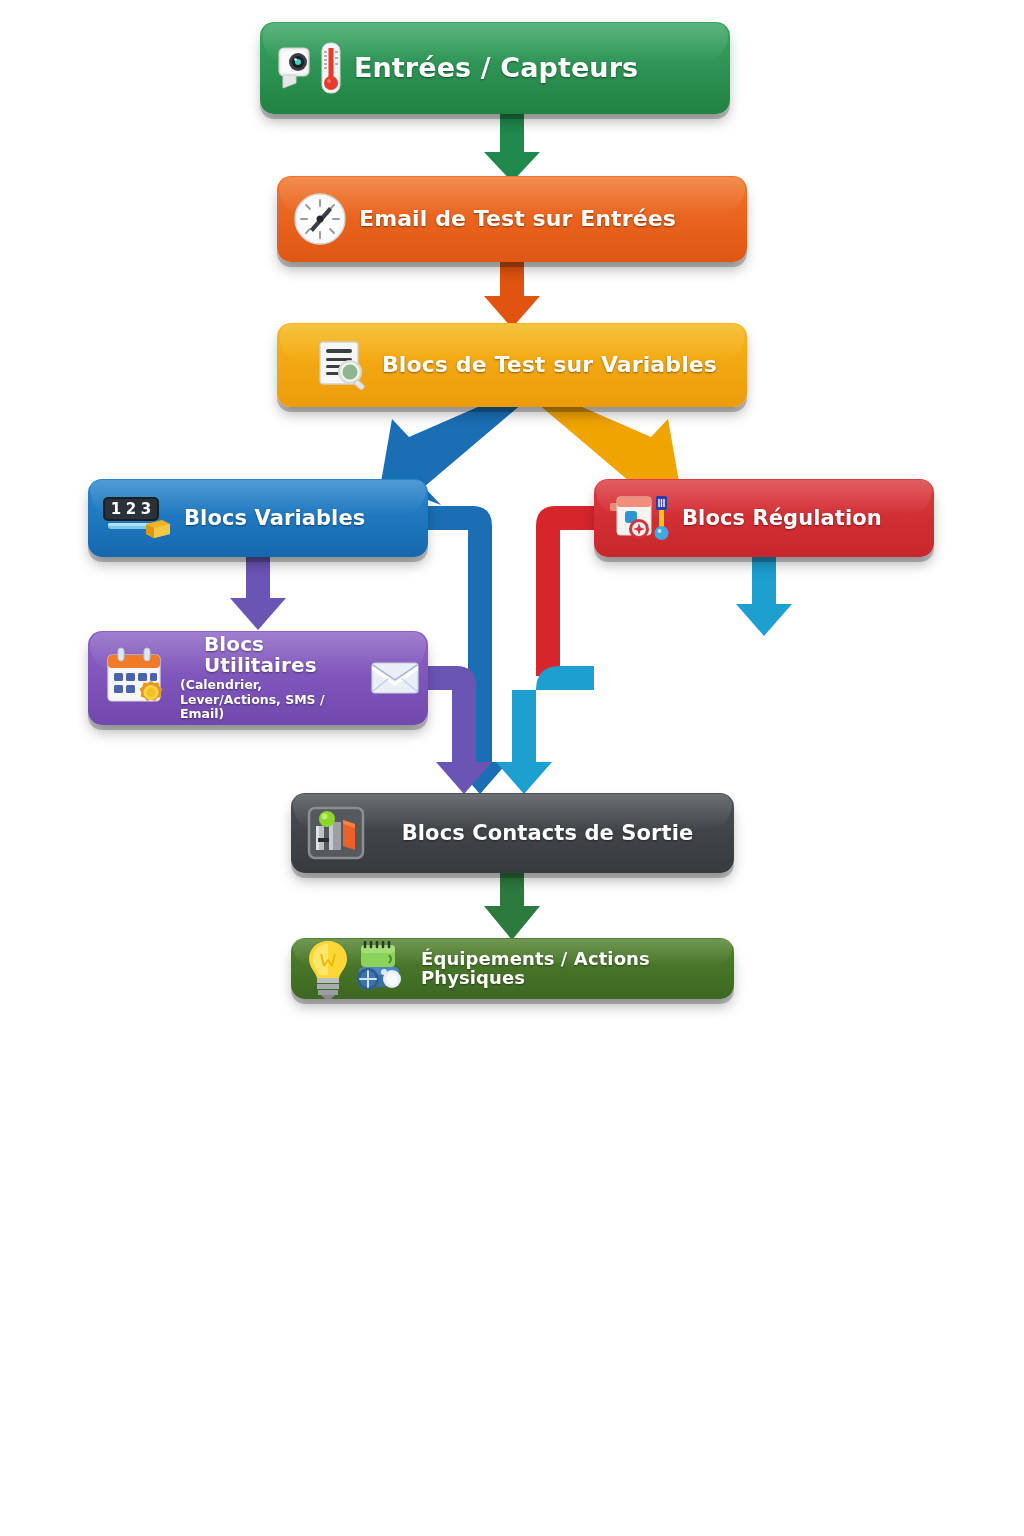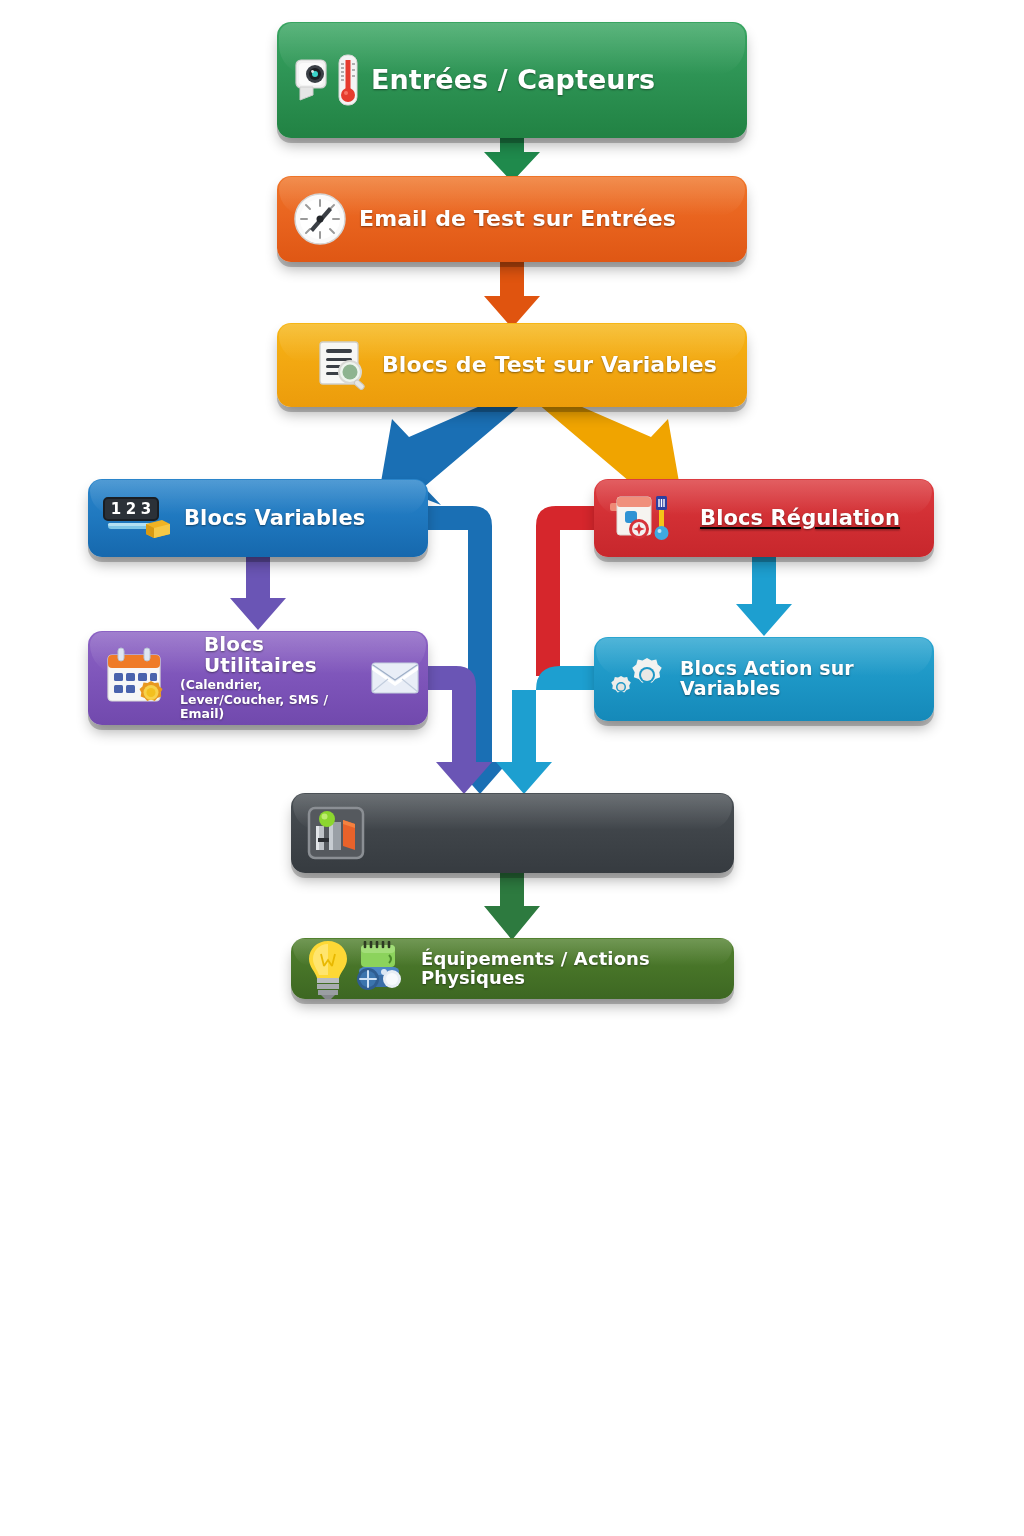--- a/index.html
+++ b/index.html
@@ -82,21 +82,21 @@
     font-weight: bold;
     font-size: 12.5px;
     line-height: 1.15;
     text-shadow: 0 1px 2px rgba(0,0,0,0.40);
     margin-top: 2px;
     max-width: 190px;
   }
 
   
   #n-entrees {
-    left: 277px; top: 22px; width: 470px; height: 116px;
+    left: 260px; top: 22px; width: 470px; height: 92px;
     background: linear-gradient(to bottom, #38a561 0%, #2e9455 45%, #218243 100%);
   }
   #n-entrees .node-title { font-size: 27px; }
 
   #n-test-entrees {
     left: 277px; top: 176px; width: 470px; height: 86px;
     background: linear-gradient(to bottom, #ef7529 0%, #e9641f 48%, #df5714 100%);
   }
   #n-test-entrees .node-title { font-size: 22px; }
 
@@ -111,21 +111,21 @@
     left: 88px; top: 479px; width: 340px; height: 78px;
     background: linear-gradient(to bottom, #2a85cb 0%, #1f78bf 50%, #1668ad 100%);
   }
   #n-compteur .node-title { font-size: 21px; }
 
   #n-regulation {
     left: 594px; top: 479px; width: 340px; height: 78px;
     background: linear-gradient(to bottom, #dc3b3f 0%, #d22f34 50%, #c7272c 100%);
   }
   #n-regulation .node-title { font-size: 21px; }
-  #n-regulation .node-text { align-items: center; text-decoration: underline; }
+  #n-regulation .node-text { align-items: flex-start; }
 
   #n-utilitaires {
     left: 88px; top: 631px; width: 340px; height: 94px;
     background: linear-gradient(to bottom, #8c63c4 0%, #7e55ba 50%, #7149ad 100%);
     padding-right: 8px;
   }
   #n-utilitaires .node-title { font-size: 20px; margin-left: 24px; }
 
   #n-action-variables {
     left: 594px; top: 637px; width: 340px; height: 84px;
@@ -390,67 +390,51 @@
         </g>
         <g transform="translate(37,36)">
           <path d="M12 0 l3.5 2 4 -0.6 1 4 3 2.6 -1.8 3.6 0.6 4 -3.9 1.3 -2.6 3.1 -3.8 -1.4 -3.8 1.4 -2.6 -3.1 -3.9 -1.3 0.6 -4 -1.8 -3.6 3 -2.6 1 -4 4 0.6 z" fill="#e8981f"></path>
           <circle cx="12" cy="11.5" r="7.5" fill="#f7d14a"></circle>
           <circle cx="12" cy="11.5" r="4.5" fill="#f3c01f"></circle>
         </g>
       </svg>
     </div>
     <div class="node-text">
       <div class="node-title">Blocs Utilitaires</div>
-      <div class="node-sub">(Calendrier, Lever/Coucher, SMS / Email)</div>
+      <div class="node-sub">(Calendrier, Lever/Actions, SMS / Email)</div>
     </div>
     <div class="node-icons" style="margin-right:0;margin-left:4px;">
       <svg class="ic" width="50" height="36" viewBox="0 0 50 36">
         <rect x="2" y="3" width="46" height="30" rx="3" fill="#e9eef7" stroke="#c3cede" stroke-width="1.2"></rect>
         <path d="M2 6 L25 22 L48 6 L48 10 L25 26 L2 10 Z" fill="#ffffff"></path>
         <path d="M3 5 L25 20 L47 5" fill="none" stroke="#9fb0c8" stroke-width="1.4"></path>
         <path d="M2 32 L18 19 M48 32 L32 19" stroke="#c3cede" stroke-width="1.2" fill="none"></path>
       </svg>
     </div>
   </div>
 
-  <div class="node" id="n-action-variables">
-    <div class="node-icons">
-      <svg class="ic" width="62" height="54" viewBox="0 0 62 54">
-        <g transform="translate(22,6)">
-          <path d="M17 0 l4.5 2.4 4.8 -0.8 1.4 4.8 4 3.4 -2.4 4.4 0.8 5 -4.8 1.7 -3.4 3.9 -4.9 -1.9 -4.9 1.9 -3.4 -3.9 -4.8 -1.7 0.8 -5 -2.4 -4.4 4 -3.4 1.4 -4.8 4.8 0.8 z" fill="#f2f2f0"></path>
-          <circle cx="17" cy="17" r="8" fill="#1d97c6"></circle>
-          <circle cx="17" cy="17" r="6" fill="#e9e9e6"></circle>
-        </g>
-        <g transform="translate(2,24)">
-          <path d="M11 0 l3 1.6 3.2 -0.5 0.9 3.2 2.7 2.2 -1.6 3 0.5 3.3 -3.2 1.1 -2.2 2.6 -3.3 -1.2 -3.3 1.2 -2.2 -2.6 -3.2 -1.1 0.5 -3.3 -1.6 -3 2.7 -2.2 0.9 -3.2 3.2 0.5 z" fill="#ededea"></path>
-          <circle cx="11" cy="11" r="5" fill="#1d97c6"></circle>
-          <circle cx="11" cy="11" r="3.5" fill="#e4e4e0"></circle>
-        </g>
-      </svg>
-    </div>
-    <div class="node-text">
-      <div class="node-title">Blocs Action sur Variables</div>
-    </div>
-  </div>
 
   <div class="node" id="n-contacts">
     <div class="node-icons">
       <svg class="ic" width="62" height="58" viewBox="0 0 62 58">
         <rect x="4" y="4" width="54" height="50" rx="6" fill="#55595e" stroke="#8b8f94" stroke-width="2.5"></rect>
         <rect x="11" y="22" width="8" height="24" fill="#bdc1c6"></rect>
         <rect x="11" y="22" width="3" height="24" fill="#e2e5e8"></rect>
         <rect x="13" y="34" width="14" height="4" fill="#2a2d31"></rect>
         <rect x="24" y="18" width="12" height="28" fill="#9aa0a6"></rect>
         <rect x="24" y="18" width="4" height="28" fill="#c7ccd1"></rect>
         <path d="M38 16 L50 20 L50 46 L38 42 Z" fill="#e8622a"></path>
         <path d="M38 16 L50 20 L50 24 L38 20 Z" fill="#f4813f"></path>
         <circle cx="22" cy="15" r="8" fill="#8cd62e"></circle>
         <circle cx="19.5" cy="12.5" r="3" fill="#c6f07a" opacity="0.85"></circle>
       </svg>
     </div>
+    <div class="node-text">
+      <div class="node-title">Blocs Contacts de Sortie</div>
+    </div>
   </div>
 
   <div class="node" id="n-equipements">
     <div class="node-icons">
       <svg class="ic" width="46" height="62" viewBox="0 0 46 62">
         <path d="M23 3 C12 3 4 11 4 21 C4 29 10 33 12 40 L34 40 C36 33 42 29 42 21 C42 11 34 3 23 3 Z" fill="#fdd835"></path>
         <path d="M23 6 C14 6 8 13 8 21 C8 27 12 31 14 37 L23 37 Z" fill="#ffe97d" opacity="0.8"></path>
         <g stroke="#e8b800" stroke-width="1.8" fill="none">
           <path d="M16 16 L19 28 M30 16 L27 28 M19 28 L23 22 L27 28"></path>
         </g>

